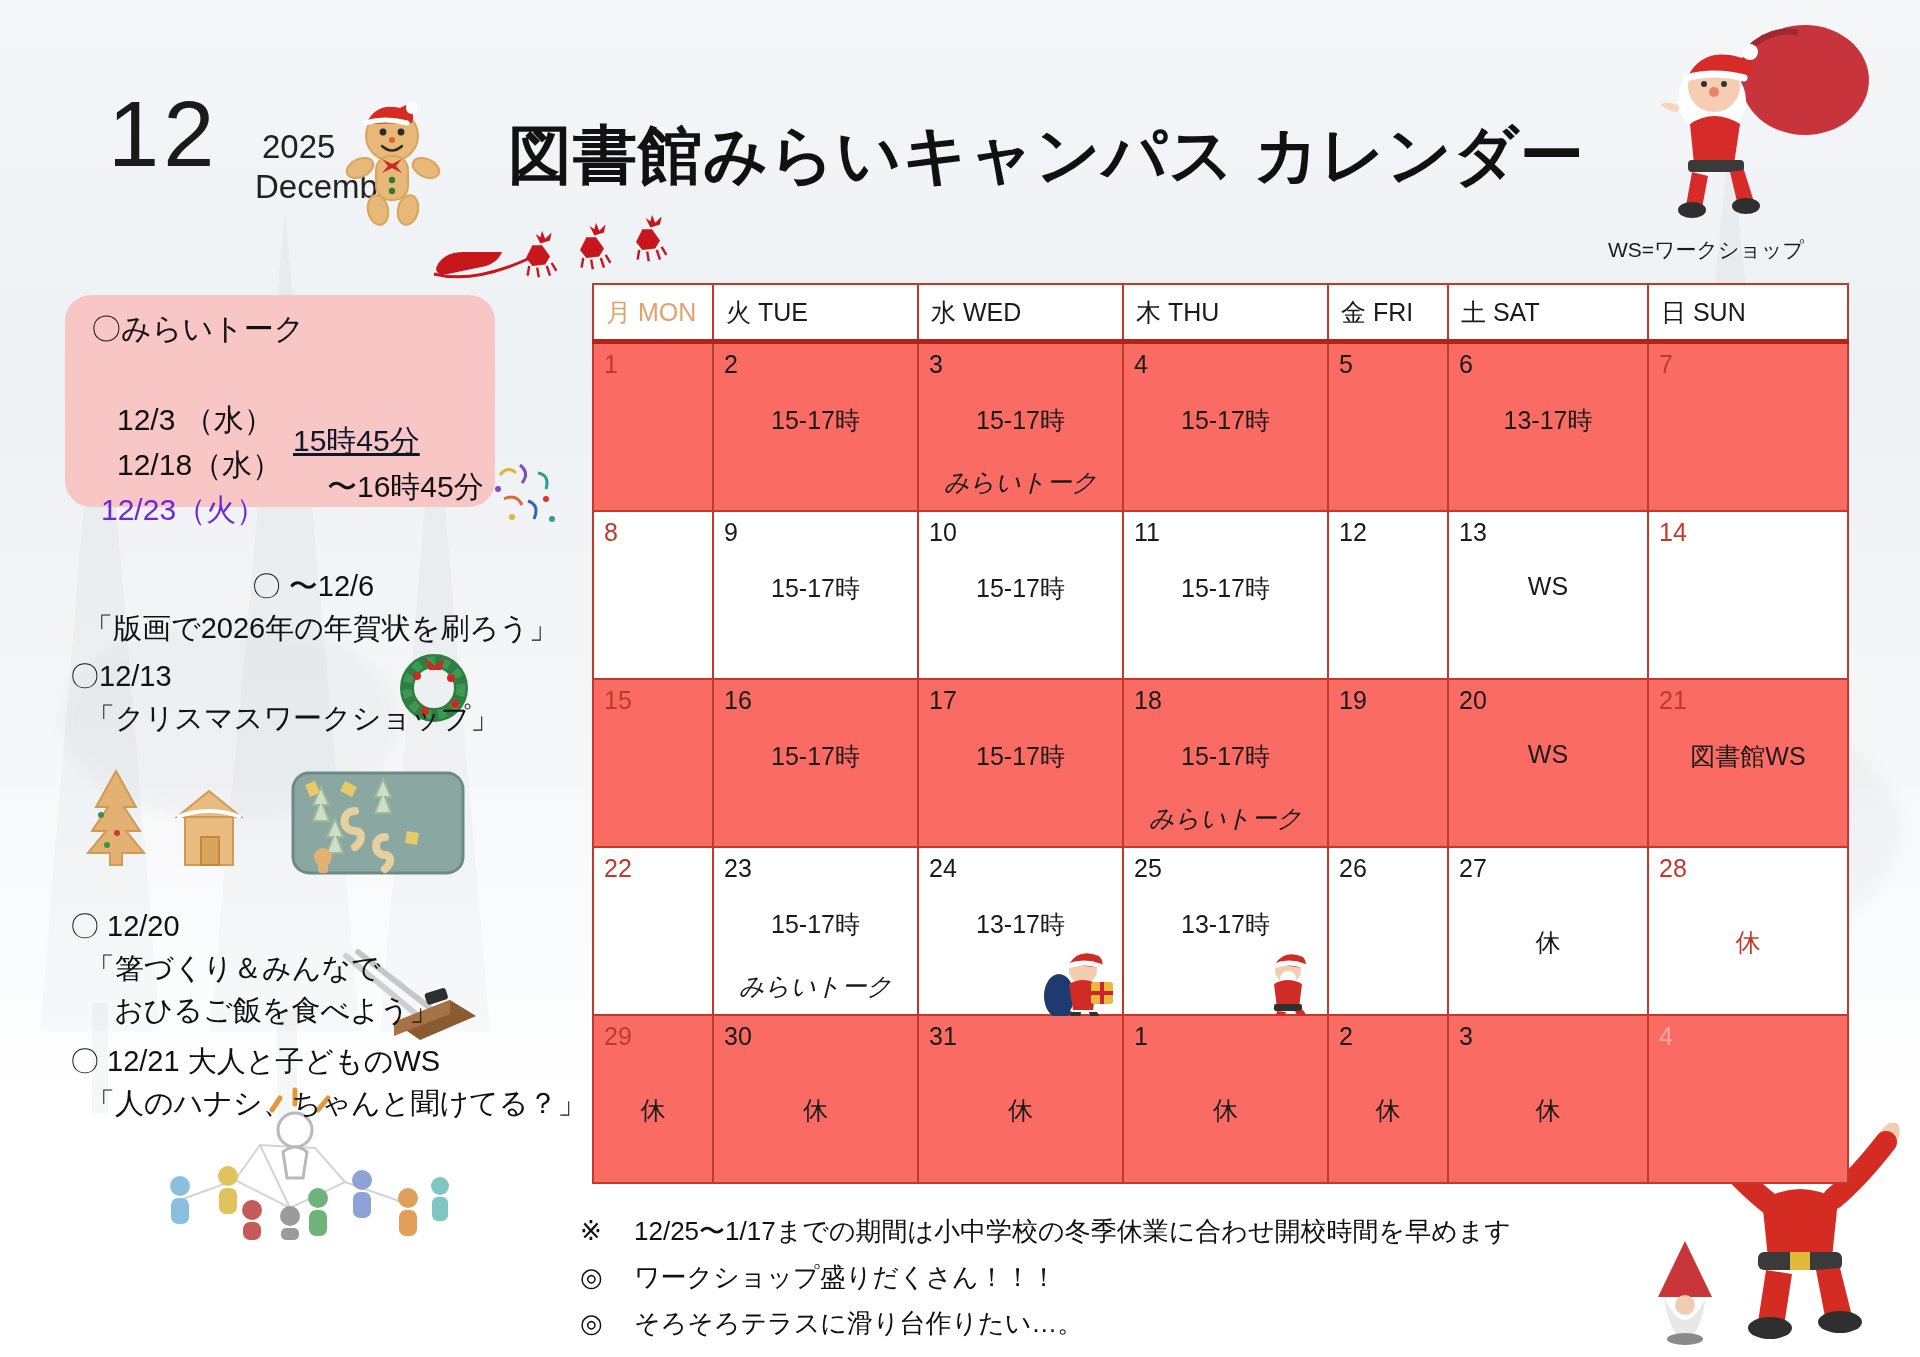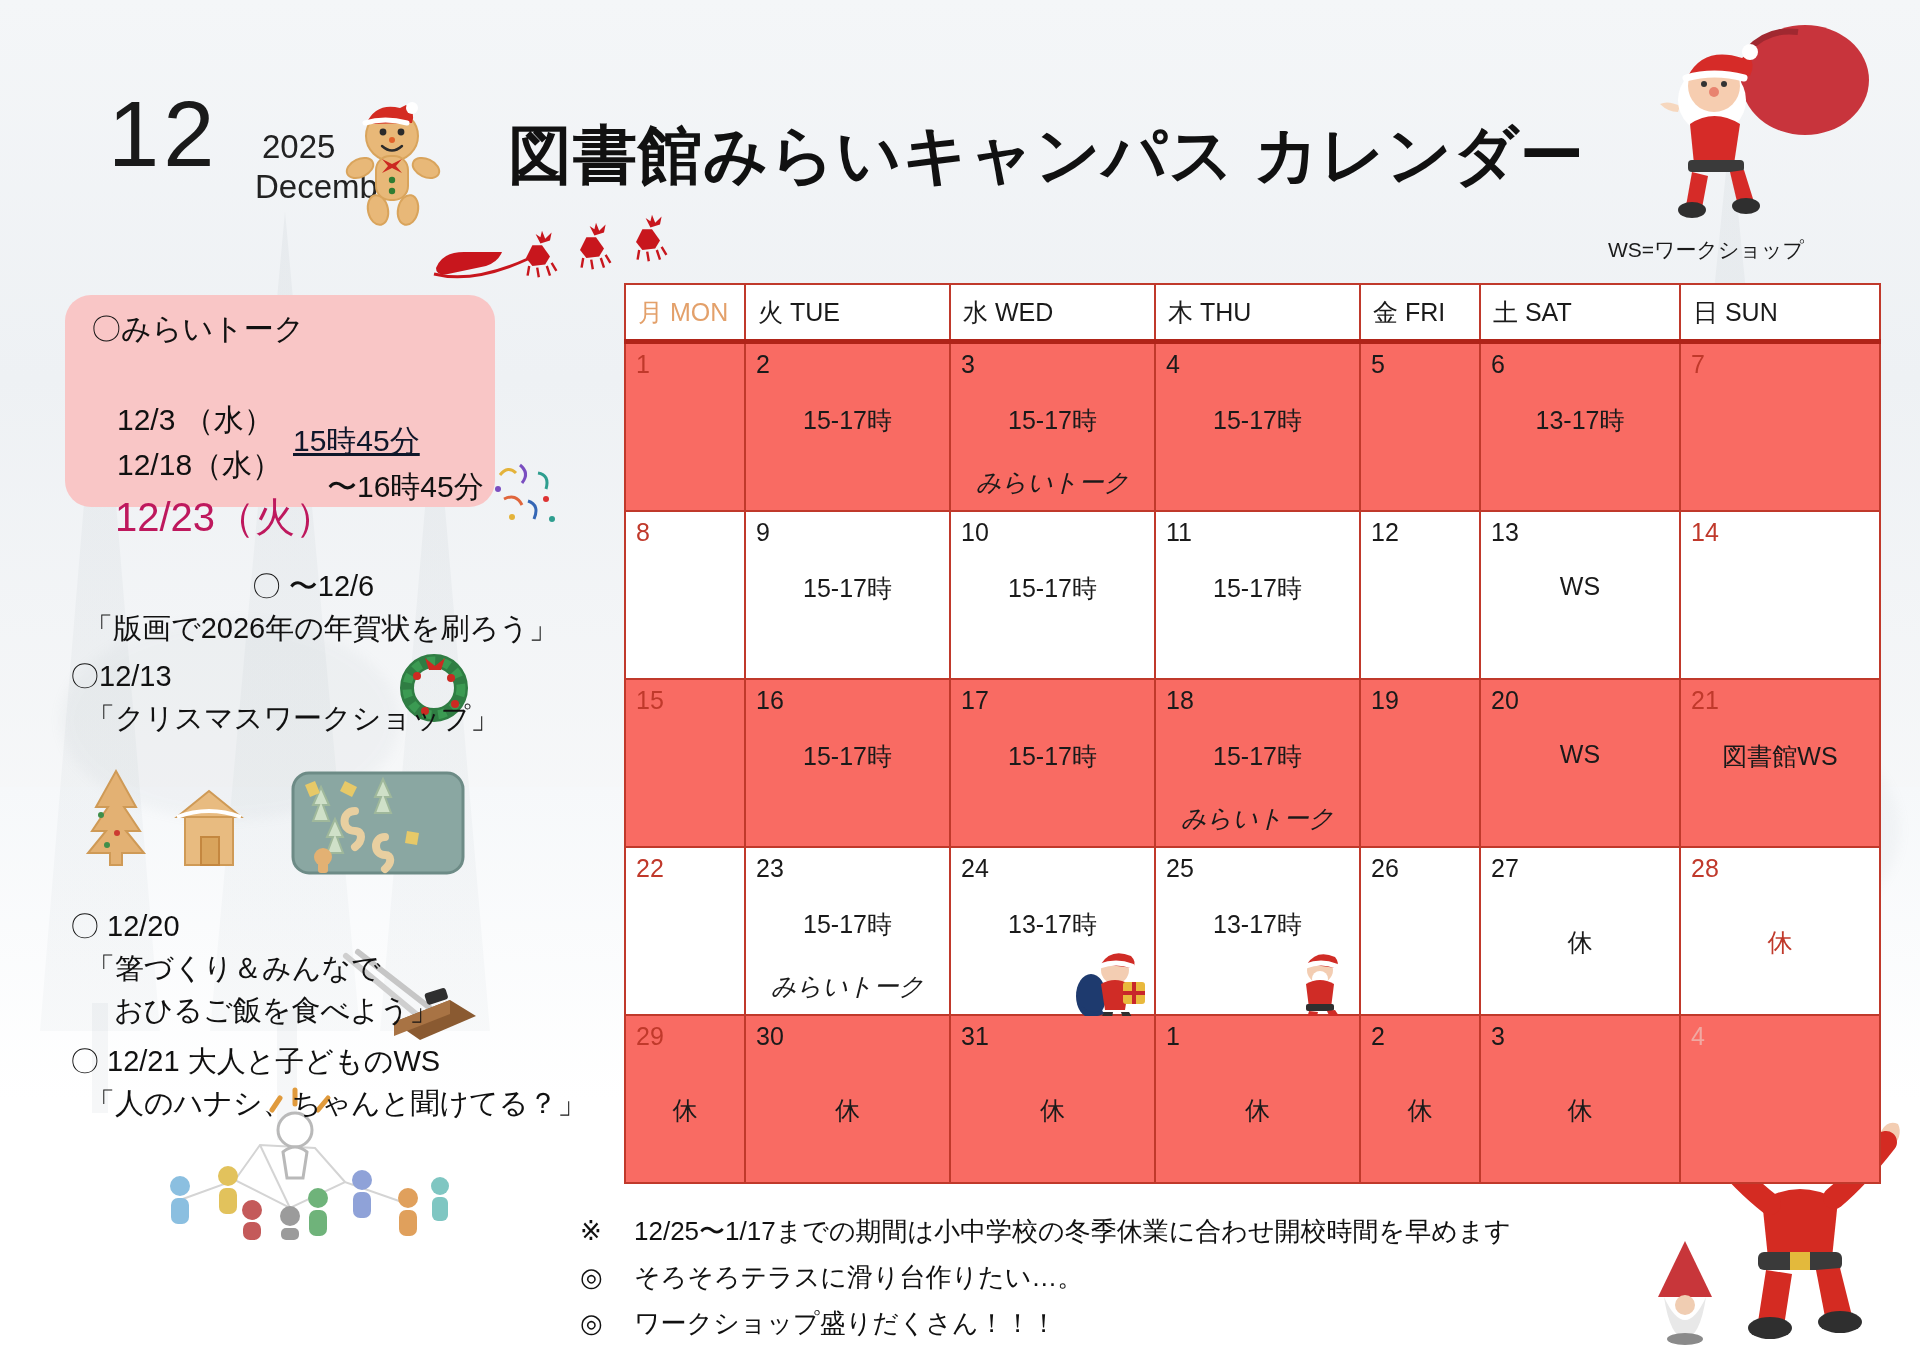--- a/index.html
+++ b/index.html
@@ -33,37 +33,37 @@
   .sleigh{position:absolute;left:430px;top:212px;width:290px;height:72px;}
   
   .santa-top{position:absolute;left:1630px;top:20px;width:250px;height:200px;}
   
   .pinkbox{position:absolute;left:65px;top:295px;width:430px;height:212px;
     background:#f9c6c6;border-radius:26px;z-index:6;}
   .pinkbox .l1{position:absolute;left:26px;top:14px;font-size:30px;color:#111;white-space:nowrap;}
   .pinkbox .l2{position:absolute;left:52px;top:58px;font-size:30px;color:#111;white-space:nowrap;}
   .pinkbox .l3{position:absolute;left:52px;top:105px;font-size:30px;color:#111;white-space:nowrap;}
   .pinkbox .l4{position:absolute;left:52px;top:150px;font-size:30px;color:#111;white-space:nowrap;}
-  .pinkbox .l5{position:absolute;left:50px;top:195px;font-size:40px;color:#be185d;white-space:nowrap;}
+  .pinkbox .l5{position:absolute;left:36px;top:195px;font-size:30px;color:#6d28d9;white-space:nowrap;}
   .pinkbox .t1{position:absolute;left:228px;top:126px;font-size:30px;color:#0f172a;white-space:nowrap;text-decoration:underline;}
   .pinkbox .t2{position:absolute;left:262px;top:172px;font-size:30px;color:#111;white-space:nowrap;text-align:right;}
   
   .note{position:absolute;z-index:6;color:#111;font-size:29px;line-height:42px;white-space:nowrap;}
   .note .ind1{padding-left:16px;display:block;}
   .note .ind2{padding-left:44px;display:block;}
   
   .wreath{position:absolute;left:395px;top:648px;width:78px;height:78px;z-index:4;}
   .cookies{position:absolute;left:55px;top:745px;width:420px;height:130px;z-index:4;}
   .chopsticks{position:absolute;left:340px;top:950px;width:140px;height:110px;z-index:4;}
   .people{position:absolute;left:140px;top:1090px;width:330px;height:150px;z-index:4;}
   .confetti{position:absolute;left:490px;top:455px;width:80px;height:80px;z-index:6;}
   .santa-bottom{position:absolute;left:1690px;top:1080px;width:220px;height:260px;z-index:6;}
   .gnome{position:absolute;left:1650px;top:1235px;width:70px;height:110px;z-index:5;}
   
-  .cal{position:absolute;left:624px;top:283px;width:1255px;z-index:7;
+  .cal{position:absolute;left:592px;top:283px;width:1255px;z-index:7;
     border-collapse:collapse;table-layout:fixed;background:transparent;padding-left:44px;}
   .cal col.c-mon{width:120px;}
   .cal col.c-tue{width:205px;}
   .cal col.c-wed{width:205px;}
   .cal col.c-thu{width:205px;}
   .cal col.c-fri{width:120px;}
   .cal col.c-sat{width:200px;}
   .cal col.c-sun{width:200px;}
   .cal th{border:2px solid #c0392b;background:#fff;height:54px;padding:0 0 0 12px;
     text-align:left;vertical-align:middle;font-weight:400;font-size:25px;color:#1a1a1a;}
@@ -563,24 +563,24 @@
         </td>
     </tr>
   </tbody>
 </table>
 
 <div class="footer">
   <div>
     <span class="mark">※</span><span>12/25〜1/17までの期間は小中学校の冬季休業に合わせ開校時間を早めます</span>
   </div>
   <div>
-    <span class="mark">◎</span><span>そろそろテラスに滑り台作りたい…。</span>
+    <span class="mark">◎</span><span>ワークショップ盛りだくさん！！！</span>
   </div>
   <div>
-    <span class="mark">◎</span><span>ワークショップ盛りだくさん！！！</span>
+    <span class="mark">◎</span><span>そろそろテラスに滑り台作りたい…。</span>
   </div>
 </div>
 
 <div class="santa-bottom">
   <svg viewBox="0 0 220 260" width="220" height="260">
     <path d="M16 78 q-12 -16 -4 -28 q8 -4 14 6 l10 16z" fill="#f3cdb2"></path>
     <path d="M200 70 q14 -14 8 -26 q-10 -4 -16 6 l-10 14z" fill="#f3cdb2"></path>
     <circle cx="110" cy="84" r="48" fill="#ffffff"></circle>
     <circle cx="110" cy="64" r="36" fill="#f6cdb0"></circle>
     <path d="M72 48 q24 -40 76 -22 q10 10 2 26 z" fill="#d42b22"></path>

